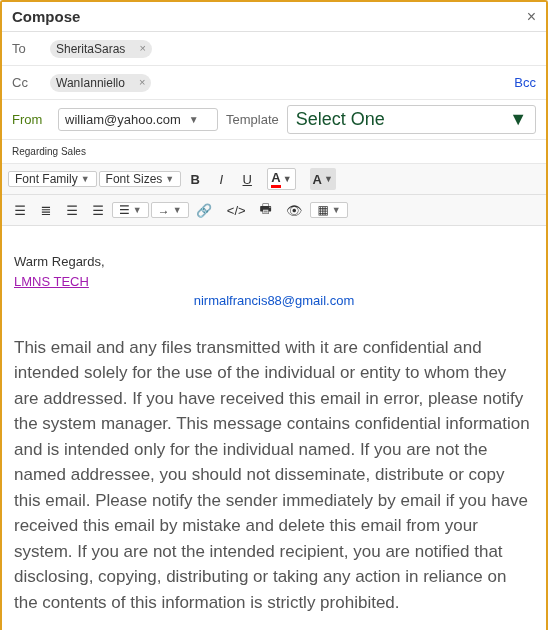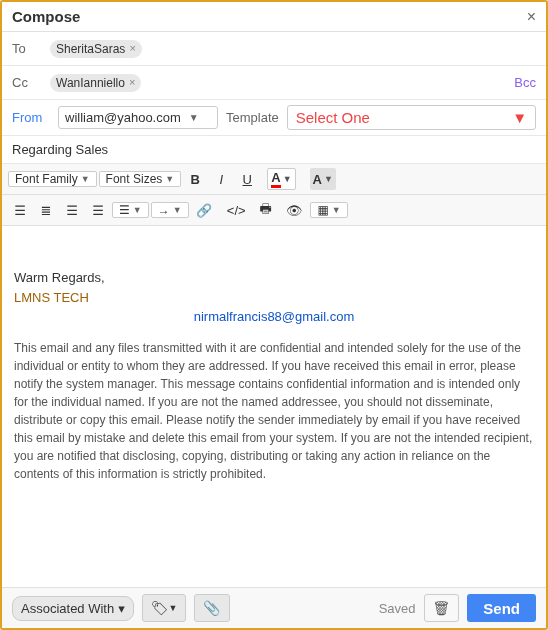--- a/index.html
+++ b/index.html
@@ -64,49 +64,49 @@
     }
 
     .tag-chip {
       display: inline-flex;
       align-items: center;
       background: #e8e8e8;
       border-radius: 9px;
       padding: 2px 6px;
       font-size: 12px;
       color: #333;
-      gap: 4px;
+      gap: 14px;
     }
 
     .tag-chip .remove {
       cursor: pointer;
       color: #888;
       font-size: 11px;
       line-height: 1;
     }
 
     .bcc-link {
       margin-left: auto;
-      color: #8b5cf6;
+      color: #1d4ed8;
       cursor: pointer;
       font-size: 13px;
       text-decoration: none;
     }
 
     .from-row {
       display: flex;
       align-items: center;
       padding: 5px 10px;
       border-bottom: 1px solid #e8e8e8;
       gap: 8px;
     }
 
     .from-label {
       width: 38px;
-      color: #3b82f6;
+      color: #4d7c0f;
       font-size: 13px;
       flex-shrink: 0;
     }
 
     .from-select {
       display: flex;
       align-items: center;
       border: 1px solid #ccc;
       border-radius: 3px;
       padding: 3px 6px;
@@ -139,28 +139,28 @@
       border-radius: 3px;
       padding: 3px 8px;
       background: #fff;
       cursor: pointer;
       gap: 6px;
       flex: 1;
       justify-content: space-between;
     }
 
     .template-select span {
-      font-size: 15px;
-      color: #ef4444;
+      font-size: 18px;
+      color: #14532d;
     }
 
     .regarding-row {
       padding: 6px 10px;
       border-bottom: 1px solid #e8e8e8;
-      font-size: 13px;
+      font-size: 10px;
       color: #333;
     }
 
     .toolbar-row1, .toolbar-row2 {
       display: flex;
       align-items: center;
       padding: 3px 6px;
       gap: 2px;
       border-bottom: 1px solid #e0e0e0;
       background: #f8f8f8;
@@ -205,37 +205,38 @@
       flex: 1;
       padding: 16px 12px;
       min-height: 280px;
       font-size: 13px;
       color: #333;
       line-height: 1.5;
       overflow-y: auto;
     }
 
     .editor-area .signature-block {
-      margin-top: 26px;
+      margin-top: 10px;
     }
 
     .editor-area .lmns-link {
-      color: #a16207;
+      color: #a21caf;
+      text-decoration: underline;
     }
 
     .editor-area .email-link {
       color: #1155CC;
       text-decoration: none;
       text-align: center;
     }
 
     .disclaimer {
-      font-size: 12px;
+      font-size: 17px;
       color: #555;
-      margin-top: 12px;
+      margin-top: 24px;
       line-height: 1.5;
     }
 
     .footer-row {
       display: flex;
       align-items: center;
       padding: 6px 10px;
       border-top: 1px solid #e0e0e0;
       background: #f8f8f8;
       gap: 8px;

